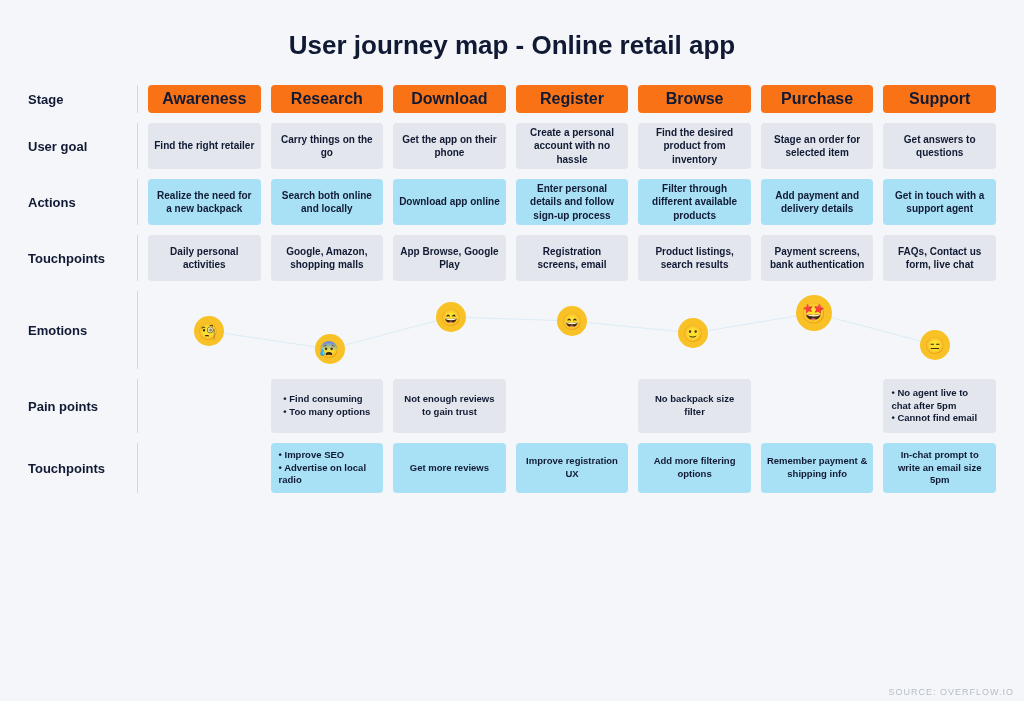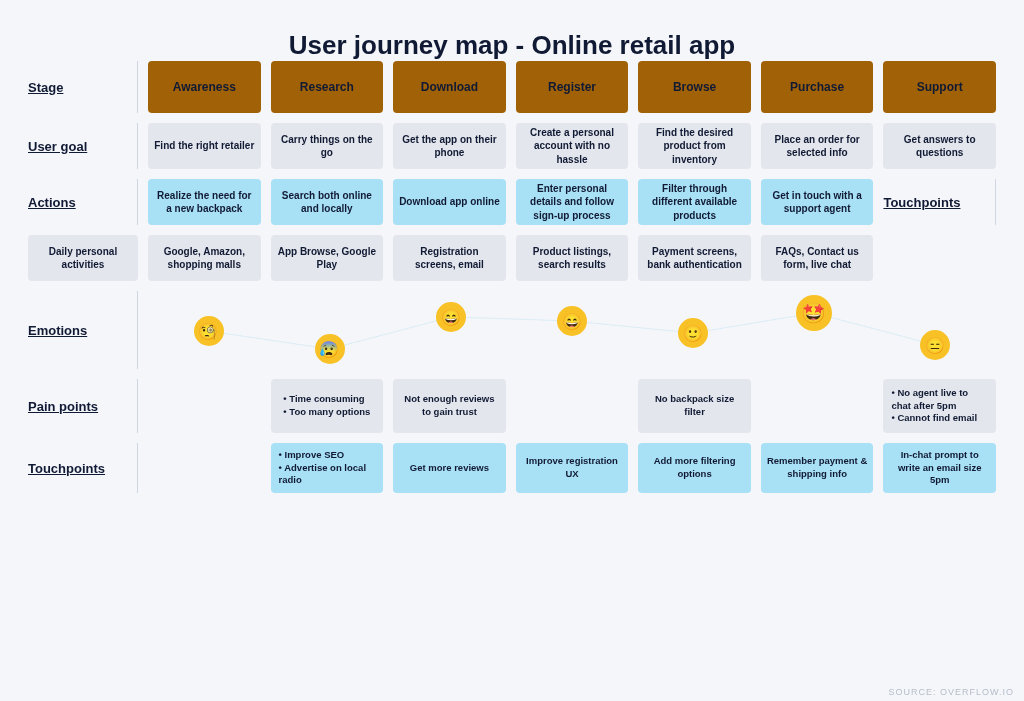--- a/index.html
+++ b/index.html
@@ -11,50 +11,50 @@
   overflow: hidden;
 }
 .container {
   padding: 30px 28px 10px 28px;
 }
 h1 {
   text-align: center;
   font-size: 26px;
   font-weight: 800;
   color: #111a34;
+  margin-bottom: 24px;
 }
 .grid {
   display: grid;
   grid-template-columns: 110px repeat(7, 1fr);
   column-gap: 10px;
   row-gap: 10px;
 }
 .row-label {
   font-size: 13px;
   font-weight: 700;
   color: #111a34;
   display: flex;
   align-items: center;
   padding-right: 6px;
   border-right: 1px solid #cfd6e4;
-  text-decoration: underline;
 }
 .cell {
   border-radius: 4px;
   display: flex;
   align-items: center;
   justify-content: center;
   text-align: center;
   font-size: 10px;
   line-height: 1.35;
   padding: 6px 6px;
   color: #111a34;
   font-weight: 600;
 }
-.cell.stage { background: #a16207; height: 52px; font-size: 12px; font-weight: 700; }
+.cell.stage { background: #f97316; height: 28px; font-size: 16px; font-weight: 700; }
 .cell.grey  { background: #e3e6ec; height: 46px; }
 .cell.blue  { background: #a8e0f5; height: 46px; }
 .cell.pain  { background: #e3e6ec; height: 54px; font-size: 9.5px; }
 .cell.imp   { background: #a8e0f5; height: 50px; font-size: 9.5px; }
 .cell.empty { background: transparent; }
 .cell ul { list-style: none; text-align: left; padding: 0 2px; }
 .cell ul li::before { content: "• "; }
 
 .emotions-row {
   grid-column: 2 / span 7;
@@ -102,28 +102,29 @@
       <div class="cell stage">Register</div>
       <div class="cell stage">Browse</div>
       <div class="cell stage">Purchase</div>
       <div class="cell stage">Support</div>
       <div class="row-label">User goal</div>
       <div class="cell grey">Find the right retailer</div>
       <div class="cell grey">Carry things on the go</div>
       <div class="cell grey">Get the app on their phone</div>
       <div class="cell grey">Create a personal account with no hassle</div>
       <div class="cell grey">Find the desired product from inventory</div>
-      <div class="cell grey">Place an order for selected info</div>
+      <div class="cell grey">Stage an order for selected item</div>
       <div class="cell grey">Get answers to questions</div>
       <div class="row-label">Actions</div>
       <div class="cell blue">Realize the need for a new backpack</div>
       <div class="cell blue">Search both online and locally</div>
       <div class="cell blue">Download app online</div>
       <div class="cell blue">Enter personal details and follow sign-up process</div>
       <div class="cell blue">Filter through different available products</div>
+      <div class="cell blue">Add payment and delivery details</div>
       <div class="cell blue">Get in touch with a support agent</div>
       <div class="row-label">Touchpoints</div>
       <div class="cell grey">Daily personal activities</div>
       <div class="cell grey">Google, Amazon, shopping malls</div>
       <div class="cell grey">App Browse, Google Play</div>
       <div class="cell grey">Registration screens, email</div>
       <div class="cell grey">Product listings, search results</div>
       <div class="cell grey">Payment screens, bank authentication</div>
       <div class="cell grey">FAQs, Contact us form, live chat</div>
       <div class="row-label emotions-label">Emotions</div>
@@ -141,21 +142,21 @@
         <div class="emoji" style="left: 35.7143%; top: 26px;">😄</div>
         <div class="emoji" style="left: 50%; top: 30px;">😄</div>
         <div class="emoji" style="left: 64.2857%; top: 42px;">🙂</div>
         <div class="emoji big" style="left: 78.5714%; top: 22px;">🤩</div>
         <div class="emoji" style="left: 92.8571%; top: 54px;">😑</div>
       </div>
       <div class="row-label">Pain points</div>
       <div class="cell empty"></div>
       <div class="cell pain">
         <ul>
-          <li>Time consuming</li>
+          <li>Find consuming</li>
           <li>Too many options</li>
         </ul>
       </div>
       <div class="cell pain">Not enough reviews to gain trust</div>
       <div class="cell empty"></div>
       <div class="cell pain">No backpack size filter</div>
       <div class="cell empty"></div>
       <div class="cell pain">
         <ul>
           <li>No agent live to chat after 5pm</li>

